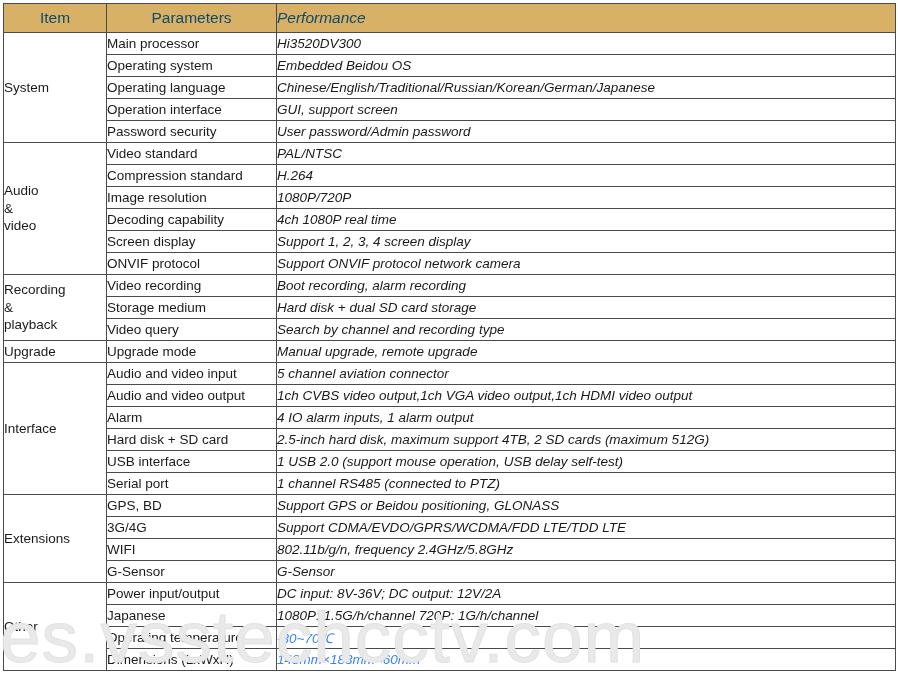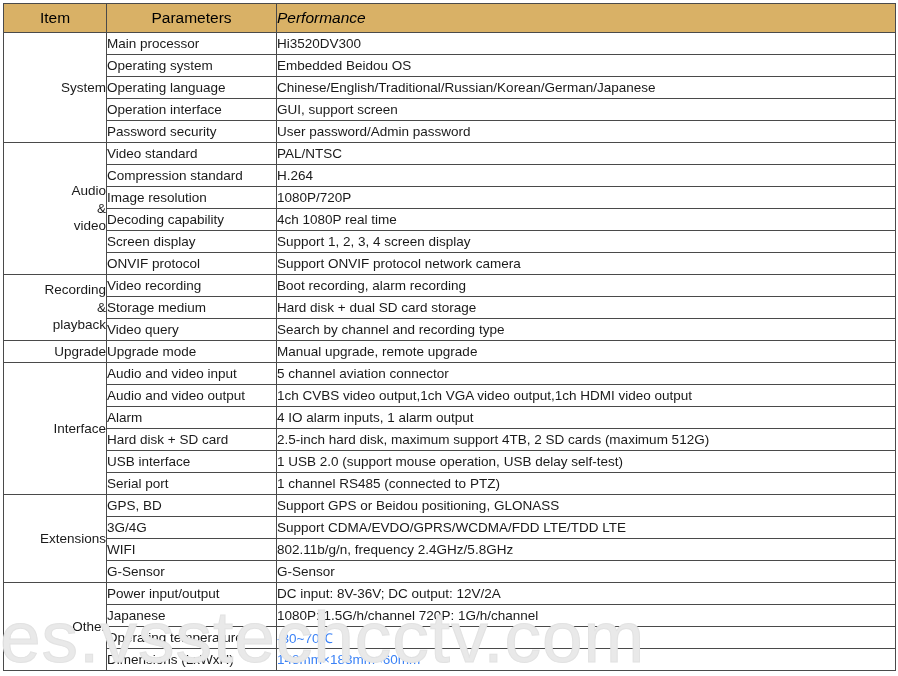--- a/index.html
+++ b/index.html
@@ -64,45 +64,46 @@
     font-size: 13.5px;
     color: #1a1a1a;
     padding: 0;
     vertical-align: middle;
     background: transparent;
   }
 
   
   table.spec thead th {
     background: #d9b166;
-    color: #000000;
+    color: #0c4a6e;
     height: 28px;
     font-weight: normal;
     font-size: 15.5px;
     border-color: #4a4a4a;
   }
   th.h-item   { text-align: center; }
   th.h-param  { text-align: center; }
   th.h-perf   { text-align: left; padding-left: 14px; font-style: italic; }
 
   
   td.item {
-    text-align: right;
+    text-align: left;
     line-height: 1.32;
     background: #fff;
   }
   td.param {
     padding-left: 9px;
     background: #fff;
     white-space: nowrap;
   }
   td.perf {
     padding-left: 13px;
     background: transparent;
     white-space: nowrap;
+    font-style: italic;
   }
   tbody tr { height: 22px; }
 
   .grp-top { border-top-width: 2px; }
   .grp-bot { border-bottom-width: 2px; }
 
   
   tr.faded td.perf { color: #3b82f6; }
 </style>
 </head>

